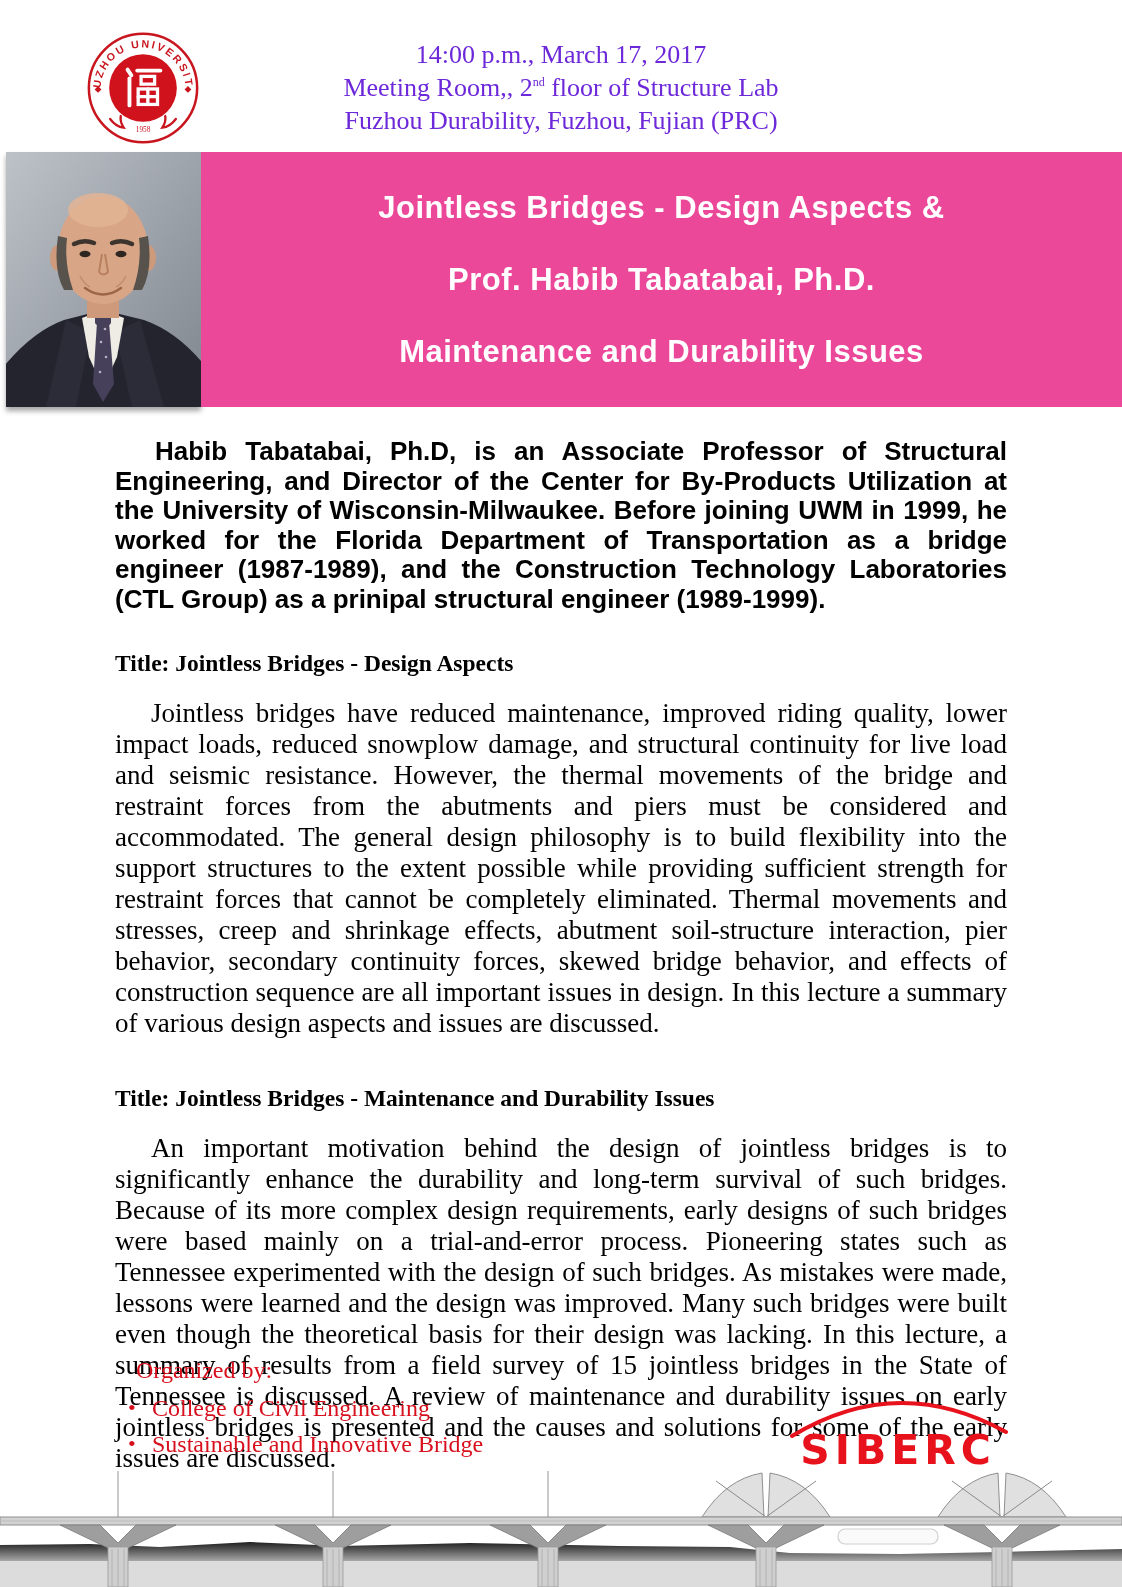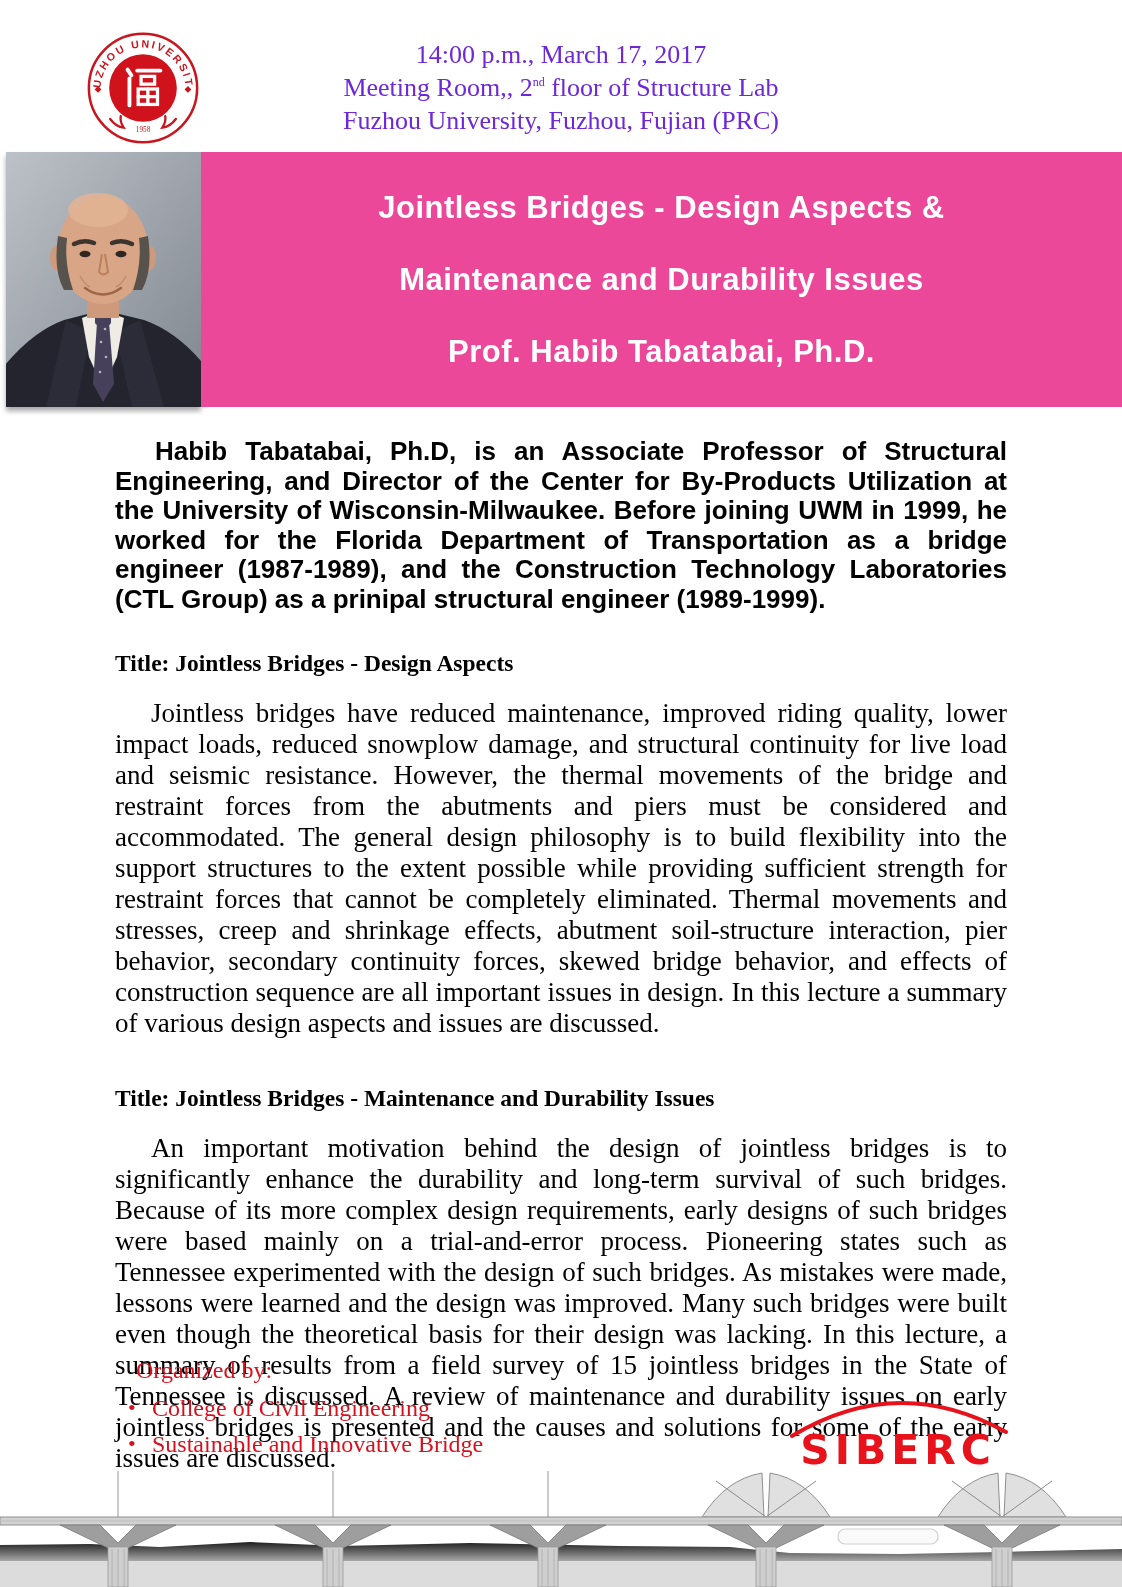--- a/index.html
+++ b/index.html
@@ -104,21 +104,21 @@
       <rect x="58" y="48" width="14" height="8" stroke-width="3.4"></rect>
       <rect x="55" y="61" width="20" height="16" stroke-width="3.4"></rect>
       <line x1="65" y1="61" x2="65" y2="77" stroke-width="3.4"></line>
       <line x1="55" y1="69" x2="75" y2="69" stroke-width="3.4"></line>
     </g>
   </svg>
 
   <div class="header-text">
     <div><span>14:00 p.m., March 17, 2017</span></div>
     <div><span>Meeting Room,, 2</span><sup>nd</sup><span> floor of Structure Lab</span></div>
-    <div><span>Fuzhou University, Fuzhou, Fujian (PRC)</span></div>
+    <div><span>Fuzhou Durability, Fuzhou, Fujian (PRC)</span></div>
   </div>
 
   <div class="hero">
     <svg class="photo" viewBox="0 0 195 255" preserveAspectRatio="none">
       <defs>
         <linearGradient id="pbg" x1="0" y1="0" x2="1" y2="1">
           <stop offset="0" stop-color="#bdc2c8"></stop>
             <stop offset="1" stop-color="#80868f"></stop>
         </linearGradient>
       </defs>
@@ -155,22 +155,22 @@
       <ellipse cx="115" cy="102" rx="5.5" ry="3.2" fill="#2e2620"></ellipse>
 
       <path d="M96,102 l-3,18 q4,5 9,0 l-3,-18" fill="none" stroke="#b9805f" stroke-width="2"></path>
 
       <path d="M79,136 q18,13 36,0" fill="none" stroke="#9c6647" stroke-width="2.6" stroke-linecap="round"></path>
       <path d="M74,124 q4,8 10,11 M120,124 q-4,8 -10,11" fill="none" stroke="#c08e6d" stroke-width="1.6"></path>
     </svg>
 
     <div class="banner">
       <div>Jointless Bridges - Design Aspects &amp;</div>
+      <div>Prof. Habib Tabatabai, Ph.D.</div>
       <div>Maintenance and Durability Issues</div>
-      <div>Prof. Habib Tabatabai, Ph.D.</div>
     </div>
   </div>
 
   <div class="content">
     <p class="bio">Habib Tabatabai, Ph.D, is an Associate Professor of Structural Engineering, and Director of the Center for By-Products Utilization at the University of Wisconsin-Milwaukee. Before joining UWM in 1999, he worked for the Florida Department of Transportation as a bridge engineer (1987-1989), and the Construction Technology Laboratories (CTL Group) as a prinipal structural engineer (1989-1999).</p>
     <h3 class="sec-heading h1">Title: Jointless Bridges - Design Aspects</h3>
     <p class="body-p">Jointless bridges have reduced maintenance, improved riding quality, lower impact loads, reduced snowplow damage, and structural continuity for live load and seismic resistance.  However, the thermal movements of the bridge and restraint forces from the abutments and piers must be considered and accommodated.  The general design philosophy is to build flexibility into the support structures to the extent possible while providing sufficient strength for restraint forces that cannot be completely eliminated. Thermal movements and stresses, creep and shrinkage effects, abutment soil-structure interaction, pier behavior, secondary continuity forces, skewed bridge behavior, and effects of construction sequence are all important issues in design. In this lecture a summary of various design aspects and issues are discussed.</p>
     <h3 class="sec-heading h2">Title: Jointless Bridges - Maintenance and Durability Issues</h3>
     <p class="body-p">An important motivation behind the design of jointless bridges is to significantly enhance the durability and long-term survival of such bridges. Because of its more complex design requirements, early designs of such bridges were based mainly on a trial-and-error process. Pioneering states such as Tennessee experimented with the design of such bridges. As mistakes were made, lessons were learned and the design was improved. Many such bridges were built even though the theoretical basis for their design was lacking. In this lecture, a summary of results from a field survey of 15 jointless bridges in the State of Tennessee is discussed. A review of maintenance and durability issues on early jointless bridges is presented and the causes and solutions for some of the early issues are discussed.</p>
   </div>

